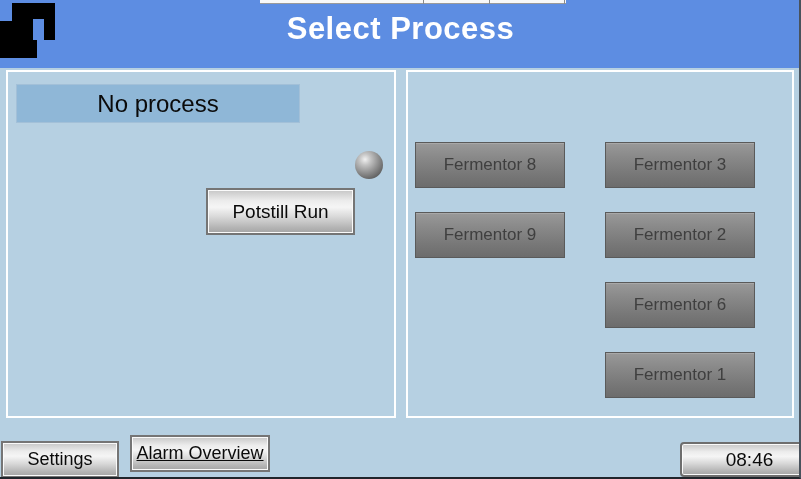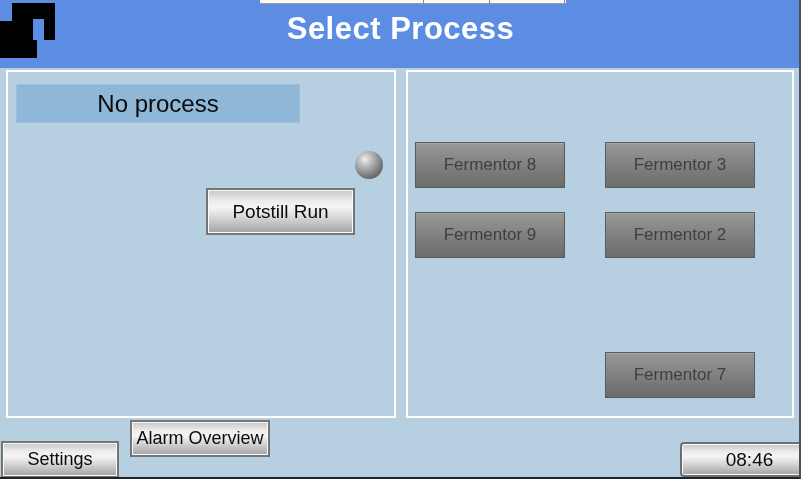--- a/index.html
+++ b/index.html
@@ -91,21 +91,21 @@
       #999999 0%, #8a8a8a 30%, #787878 70%, #6c6c6c 100%);
     box-shadow: inset 0 1px 0 #a8a8a8;
     color: #3f3f3f; font-size: 17px;
     font-family: "Liberation Sans", sans-serif;
     display: flex; align-items: center; justify-content: center;
     cursor: pointer;
   }
 
   
   .btn-settings { left: 1px;   top: 441px; width: 118px; height: 37px; }
-  .btn-alarm    { left: 130px; top: 420px; width: 140px; height: 37px; }
+  .btn-alarm    { left: 130px; top: 435px; width: 140px; height: 37px; text-decoration: underline; }
   .clock-box    { left: 680px; top: 442px; width: 139px; height: 35px;
                   border-radius: 4px; font-size: 19px; border-color: #6e6e6e; }
 </style>
 </head>
 <body>
 
 <div class="screen">
 
   <div class="header">
     <div class="header-title">Select Process</div>
@@ -129,19 +129,20 @@
   <button class="silver-btn potstill">Potstill Run</button>
 
   <div class="led"></div>
 
   <div class="panel panel-right"></div>
 
   <button class="fermentor-btn" style="left:415px;top:142px">Fermentor 8</button>
   <button class="fermentor-btn" style="left:605px;top:142px">Fermentor 3</button>
   <button class="fermentor-btn" style="left:415px;top:212px">Fermentor 9</button>
   <button class="fermentor-btn" style="left:605px;top:212px">Fermentor 2</button>
-  <button class="fermentor-btn" style="left:605px;top:352px">Fermentor 7</button>
+  <button class="fermentor-btn" style="left:605px;top:282px">Fermentor 6</button>
+  <button class="fermentor-btn" style="left:605px;top:352px">Fermentor 1</button>
 
   <button class="silver-btn btn-settings">Settings</button>
   <button class="silver-btn btn-alarm">Alarm Overview</button>
   <div class="silver-btn clock-box">08:46</div>
 
 </div>
 
 </body></html>

